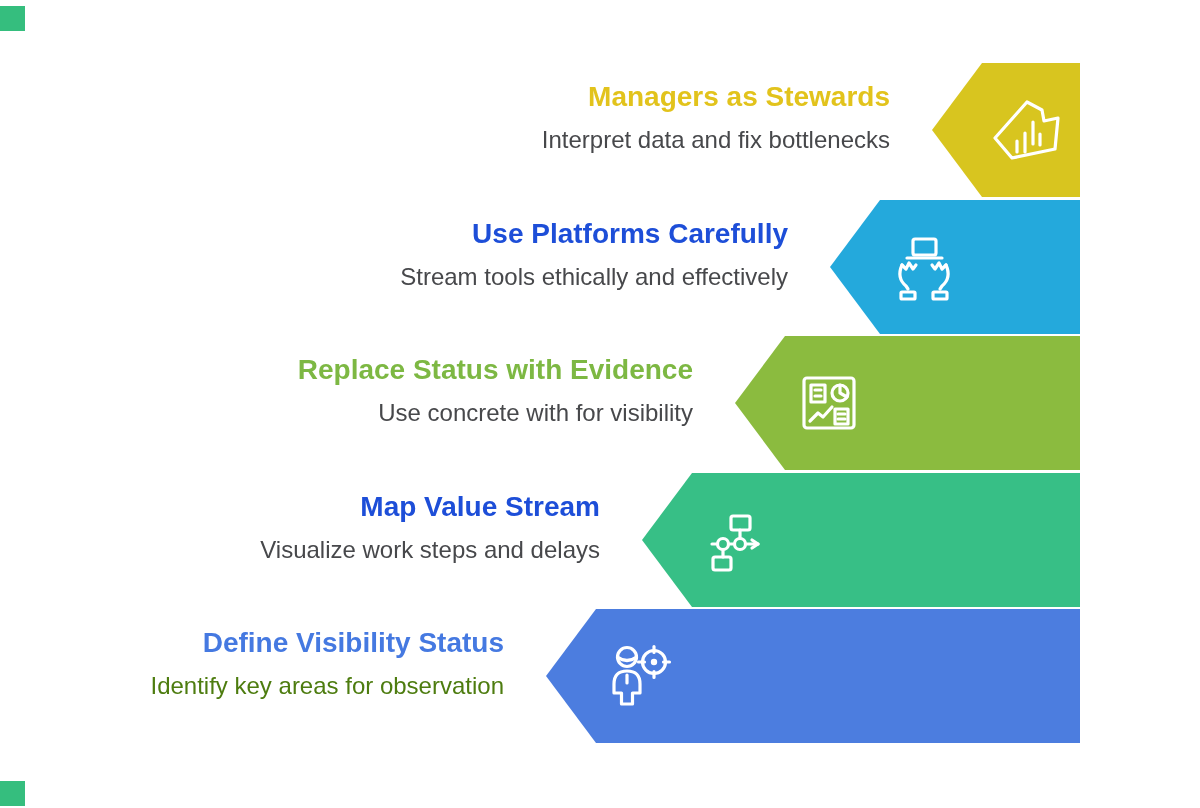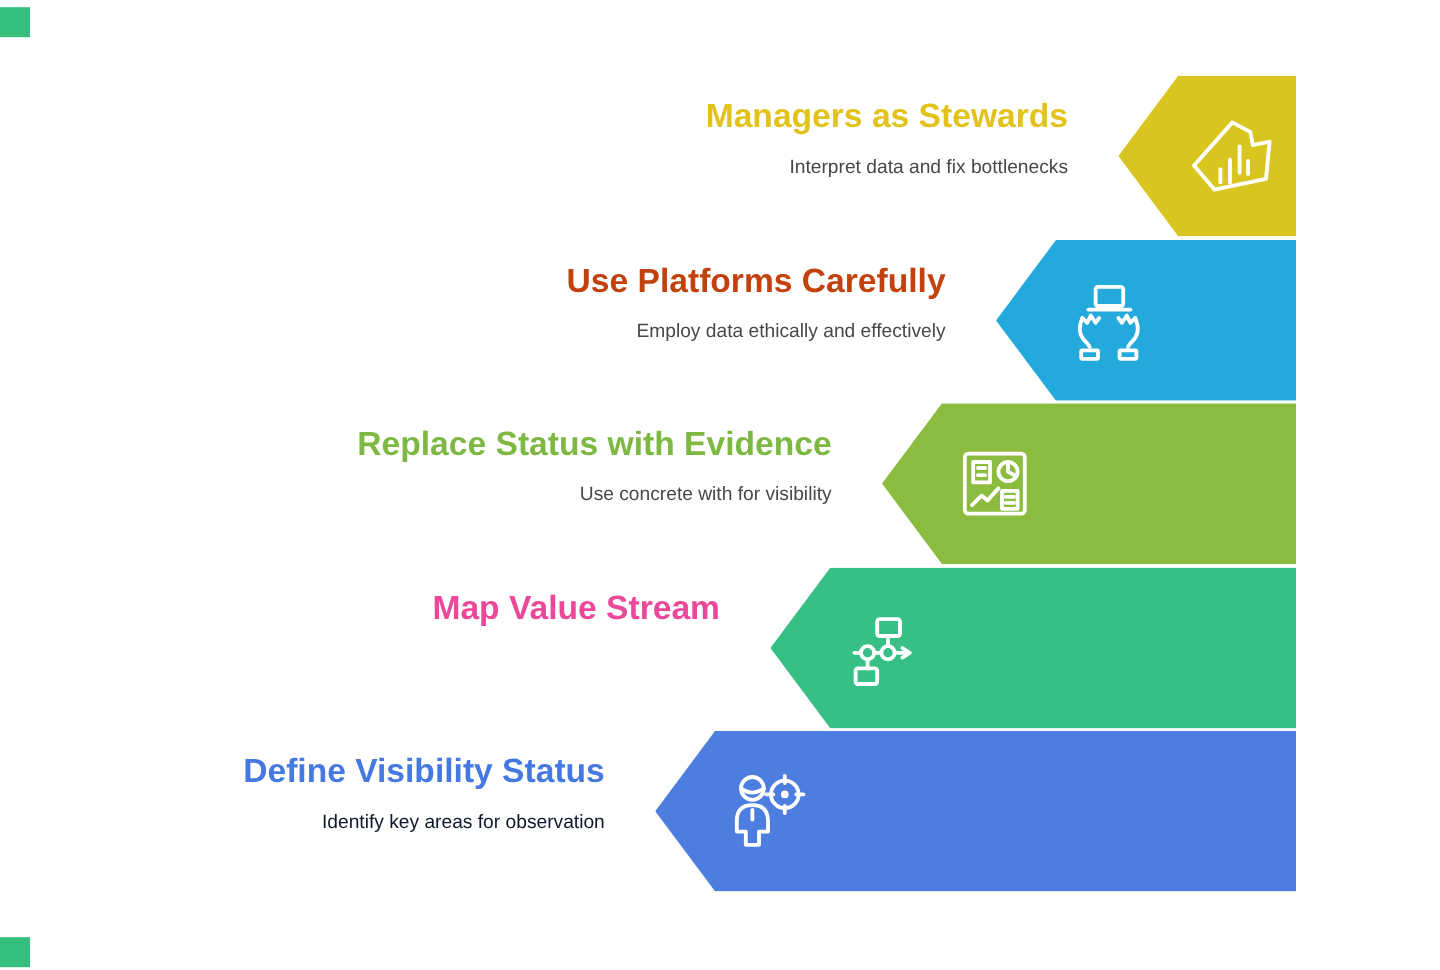--- a/index.html
+++ b/index.html
@@ -20,21 +20,21 @@
   .row5 { top:609px; }
 
   .step-text { position:absolute; top:16px; display:flex; flex-direction:column; align-items:flex-end; text-align:right; }
   .row1 .step-text { right:310px; }
   .row2 .step-text { right:412px; }
   .row3 .step-text { right:507px;justify-content:space-between; }
   .row4 .step-text { right:600px; }
   .row5 .step-text { right:696px; }
 
   .step-title { margin:0; font-size:28px; font-weight:bold; line-height:36px; white-space:nowrap; }
-  .step-subtitle { margin:12px 0 0 0; font-size:16px; line-height:26px; white-space:nowrap; }
+  .step-subtitle { margin:12px 0 0 0; font-size:24px; line-height:26px; white-space:nowrap; }
 
   .banner-arrow {
     position:absolute; top:0; height:134px;
     clip-path:polygon(50px 0, 100% 0, 100% 100%, 50px 100%, 0 50%);
   }
   .row1 .banner-arrow { left:932px; width:217px; }
   .row2 .banner-arrow { left:830px; width:319px; }
   .row3 .banner-arrow { left:735px; width:414px; }
   .row4 .banner-arrow { left:642px; width:507px; }
   .row5 .banner-arrow { left:546px; width:603px; }
@@ -69,22 +69,22 @@
           <path d="M35 39 V58"></path>
           <path d="M43 28 V50"></path>
           <path d="M50 40 V51"></path>
         </svg>
       </div>
     </div>
   </div>
 
   <div class="step-row row2">
     <div class="step-text">
-      <h2 class="step-title" style="color: #c2410c;">Use Platforms Carefully</h2>
-      <p class="step-subtitle" style="color: rgb(71, 72, 75);">Employ data ethically and effectively</p>
+      <h2 class="step-title" style="color: #1d4ed8;">Use Platforms Carefully</h2>
+      <p class="step-subtitle" style="color: rgb(71, 72, 75);">Stream tools ethically and effectively</p>
     </div>
     <div class="banner-arrow" style="background-color: rgb(36, 169, 220);">
       <div class="banner-icon">
         <svg viewBox="0 0 72 72">
           <rect x="25" y="8" width="23" height="16" rx="2"></rect>
           <path d="M19 27 H54"></path>
           <path d="M14 34 c-4 9 -2 16 4 21 l2 3"></path>
           <path d="M14 34 l4 4 3 -6 4 6 3 -4"></path>
           <rect x="13" y="61" width="14" height="7" rx="1"></rect>
           <path d="M58 34 c4 9 2 16 -4 21 l-2 3"></path>
@@ -111,42 +111,43 @@
           <path d="M17 54 l8 -8 5 4 9 -10"></path>
           <rect x="42" y="42" width="13" height="15"></rect>
           <path d="M45 47 h7 M45 52 h7"></path>
         </svg>
       </div>
     </div>
   </div>
 
   <div class="step-row row4">
     <div class="step-text">
-      <h2 class="step-title" style="color: #ec4899;">Map Value Stream</h2>
+      <h2 class="step-title" style="color: #1d4ed8;">Map Value Stream</h2>
+      <p class="step-subtitle" style="color: rgb(71, 72, 75);">Visualize work steps and delays</p>
     </div>
     <div class="banner-arrow" style="background-color: rgb(55, 191, 134);">
       <div class="banner-icon">
         <svg viewBox="0 0 72 72">
           <path d="M12 40 H17 M29 40 H34 M46 40 H58"></path>
           <path d="M58 40 l-6 -4 M58 40 l-6 4"></path>
           <circle cx="23" cy="40" r="5.5"></circle>
           <circle cx="40" cy="40" r="5.5"></circle>
           <rect x="31" y="12" width="19" height="14" rx="2"></rect>
           <path d="M40 26 V34"></path>
           <path d="M23 46 V53"></path>
           <rect x="13" y="53" width="18" height="13" rx="2"></rect>
         </svg>
       </div>
     </div>
   </div>
 
   <div class="step-row row5">
     <div class="step-text">
       <h2 class="step-title" style="color: rgb(69, 121, 225);">Define Visibility Status</h2>
-      <p class="step-subtitle" style="color: #0f172a;">Identify key areas for observation</p>
+      <p class="step-subtitle" style="color: #4d7c0f;">Identify key areas for observation</p>
     </div>
     <div class="banner-arrow" style="background-color: rgb(76, 125, 223);">
       <div class="banner-icon">
         <svg viewBox="0 0 72 72">
           <circle cx="23" cy="17" r="9.5"></circle>
           <path d="M13.5 17 q9.5 7 19 0"></path>
           <path d="M10 53 v-9 q0 -13 13 -13 q13 0 13 13 v9 h-7.5 v11 h-11 v-11 z"></path>
           <path d="M23 35 v8"></path>
           <circle cx="50" cy="22" r="11.5"></circle>
           <circle cx="50" cy="22" r="1.6" style="fill:#ffffff"></circle>

